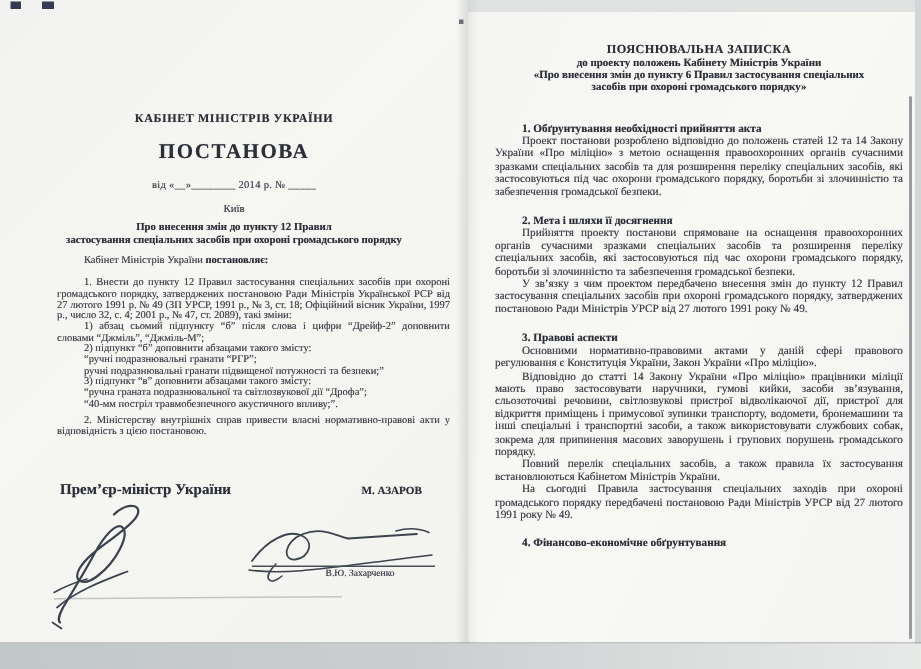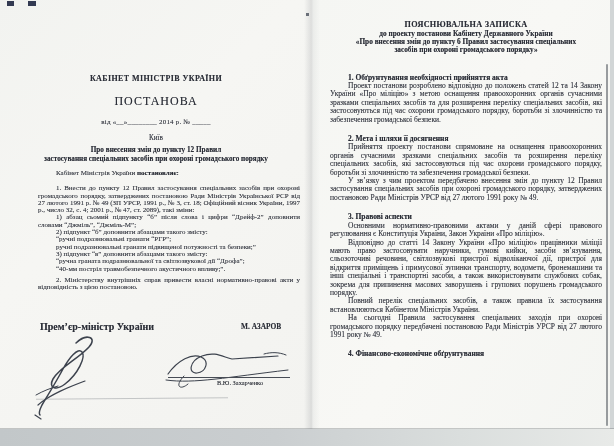--- a/index.html
+++ b/index.html
@@ -4,37 +4,37 @@
 <style>
   html,body{margin:0;padding:0;}
   .photo{
     position:relative;width:614px;height:446px;overflow:hidden;
     background:#dfe2e1;
     font-family:"Liberation Serif","DejaVu Serif",serif;
     color:#3a3d46;
   }
   .page{position:absolute;top:0;}
   .page-left{left:0;width:312px;height:431px;background:linear-gradient(135deg,#f2f3f0 0%,#f6f6f3 40%,#f3f3f0 100%);}
-  .page-right{left:312px;width:298px;height:437px;background:linear-gradient(115deg,#f5f6f3 0%,#f8f8f5 50%,#f4f5f2 100%);}
+  .page-right{left:312px;width:298px;height:437px;background:linear-gradient(115deg,#f5f6f3 0%,#f8f8f5 50%,#f4f5f2 100%);margin-top:8px;}
   .fold{position:absolute;left:304px;top:0;width:16px;height:437px;
     background:linear-gradient(to right,rgba(120,125,130,0) 0%,rgba(110,115,122,0.18) 45%,rgba(150,155,160,0.10) 60%,rgba(120,125,130,0) 100%);}
   .right-strip{position:absolute;left:610px;top:0;width:4px;height:446px;background:#d2d6d7;}
   .edge-line{position:absolute;left:606px;top:64px;width:2px;height:362px;background:rgba(75,80,88,0.55);border-radius:1px;}
   .bottom-strip{position:absolute;left:0;top:429px;width:614px;height:17px;
     background:linear-gradient(to right,#c2c7c9 0%,#caced0 45%,#dadedd 75%,#e8eae8 100%);
     box-shadow:0 -1px 0 rgba(100,105,110,0.35);}
   .corner-mark{position:absolute;background:#333a52;}
   .m1{left:7px;top:1px;width:7px;height:5px;}
   .m2{left:28px;top:1px;width:8px;height:5px;}
   .m3{left:306px;top:13px;width:3px;height:3px;background:#6a6f78;}
 
   
   .lp-head{position:absolute;left:24px;top:74px;width:264px;text-align:center;}
   .lp-org{font-weight:bold;font-size:8px;letter-spacing:0.4px;color:#2c2f38;}
-  .lp-doctype{font-weight:normal;font-size:12px;letter-spacing:1px;margin-top:11px;color:#2c2f38;}
+  .lp-doctype{font-weight:bold;font-size:14px;letter-spacing:1px;margin-top:11px;color:#2c2f38;}
   .lp-date{font-size:7px;margin-top:9px;letter-spacing:0.2px;}
   .lp-city{font-size:7.2px;margin-top:8px;}
   .lp-title{font-weight:bold;font-size:7.2px;line-height:9px;margin-top:4px;color:#2c2f38;}
   .lp-body{position:absolute;left:38px;top:170px;width:262px;font-size:7px;line-height:7.3px;text-align:justify;}
   .lp-body p{margin:0;}
   .ind{text-indent:18px;}
   .lp-preamble{margin-bottom:8px !important;}
   .lp-preamble b{color:#272a33;}
   .mt{margin-top:4px !important;}
   .sig-title{position:absolute;left:40px;top:321px;font-weight:bold;font-size:10px;color:#2c2f38;}
@@ -103,21 +103,21 @@
     </svg>
     <div class="sig2-line"></div>
     <div class="sig-name2">В.Ю. Захарченко</div>
     <div class="faint-line"></div>
   </div>
 
   <div class="page page-right scan-blur">
     <div class="rp-body">
       <div class="rp-titleblock">
         <div class="rp-t1">ПОЯСНЮВАЛЬНА ЗАПИСКА</div>
-        <div class="rp-t2">до проекту постанови Кабінету Державного України</div>
+        <div class="rp-t2">до проекту положень Кабінету Міністрів України</div>
         <div class="rp-t2">«Про внесення змін до пункту 6 Правил застосування спеціальних</div>
         <div class="rp-t2">засобів при охороні громадського порядку»</div>
       </div>
       <p class="rp-h first">1. Обґрунтування необхідності прийняття акта</p>
       <p class="ind">Проект постанови розроблено відповідно до положень статей 12 та 14 Закону України «Про міліцію» з метою оснащення правоохоронних органів сучасними зразками спеціальних засобів та для розширення переліку спеціальних засобів, які застосовуються під час охорони громадського порядку, боротьби зі злочинністю та забезпечення громадської безпеки.</p>
       <p class="rp-h">2. Мета і шляхи її досягнення</p>
       <p class="ind">Прийняття проекту постанови спрямоване на оснащення правоохоронних органів сучасними зразками спеціальних засобів та розширення переліку спеціальних засобів, які застосовуються під час охорони громадського порядку, боротьби зі злочинністю та забезпечення громадської безпеки.</p>
       <p class="ind">У зв’язку з чим проектом передбачено внесення змін до пункту 12 Правил застосування спеціальних засобів при охороні громадського порядку, затверджених постановою Ради Міністрів УРСР від 27 лютого 1991 року № 49.</p>
       <p class="rp-h">3. Правові аспекти</p>
       <p class="ind">Основними нормативно-правовими актами у даній сфері правового регулювання є Конституція України, Закон України «Про міліцію».</p>

